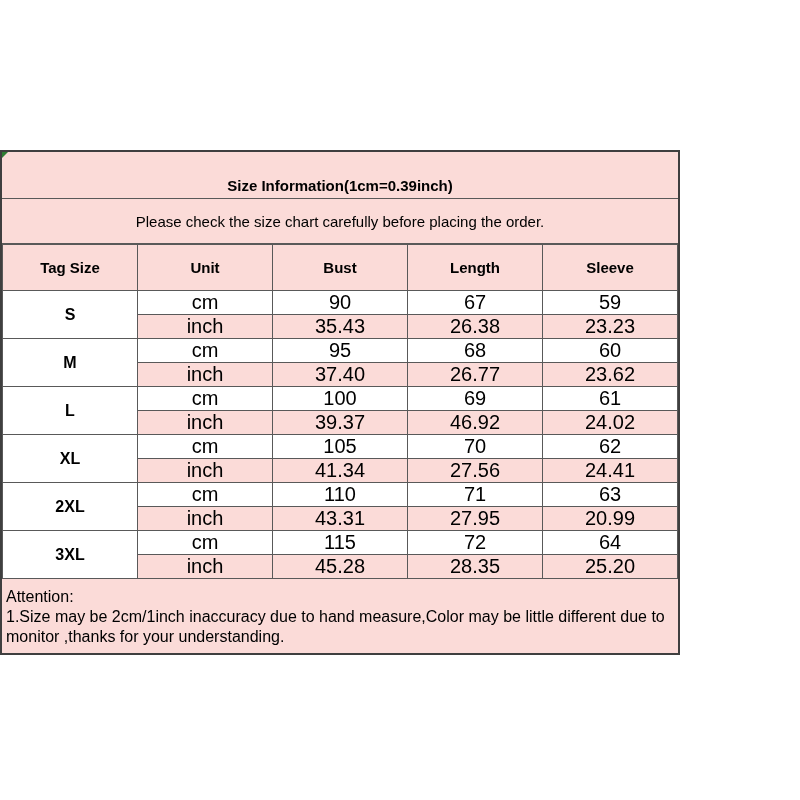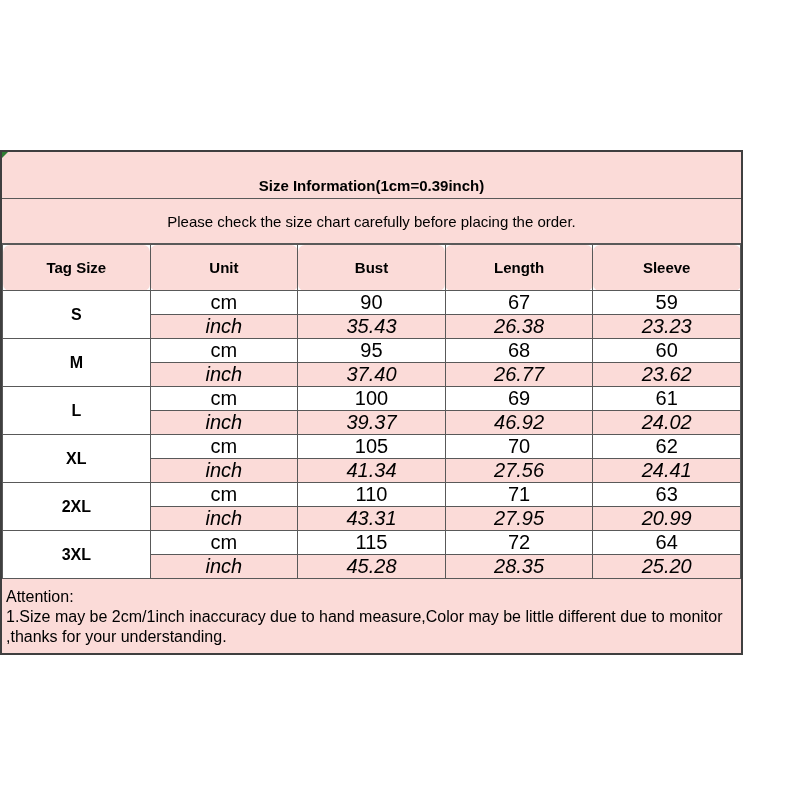--- a/index.html
+++ b/index.html
@@ -9,21 +9,21 @@
     width: 800px;
     height: 800px;
     font-family: "Liberation Sans", sans-serif;
     color: #000000;
     -webkit-font-smoothing: antialiased;
   }
   .sheet {
     position: absolute;
     left: 0;
     top: 150px;
-    width: 743px;
+    width: 680px;
     box-sizing: border-box;
     border: 2px solid #3f3f3f;
     background: #ffffff;
   }
   .corner-marker {
     position: absolute;
     top: 0;
     left: 0;
     width: 0;
     height: 0;
@@ -63,35 +63,33 @@
     text-align: center;
     vertical-align: middle;
     padding: 0;
     overflow: hidden;
   }
   table.size-table th {
     height: 45px;
     background: #fbdbd8;
     font-size: 15px;
     font-weight: bold;
-    border-radius: 7px;
   }
   table.size-table td {
     height: 21px;
     font-size: 20px;
     background: #ffffff;
   }
   table.size-table td.tag-cell {
     background: #ffffff;
     font-weight: bold;
     font-size: 16px;
   }
   table.size-table tr.inch-row td {
     background: #fbdbd8;
-    font-style: italic;
   }
   .attention {
     background: #fbdbd8;
     padding: 8px 5px 6px 4px;
     font-size: 16px;
     line-height: 20px;
     text-align: left;
   }
   .attention div { white-space: normal; }
 </style>

